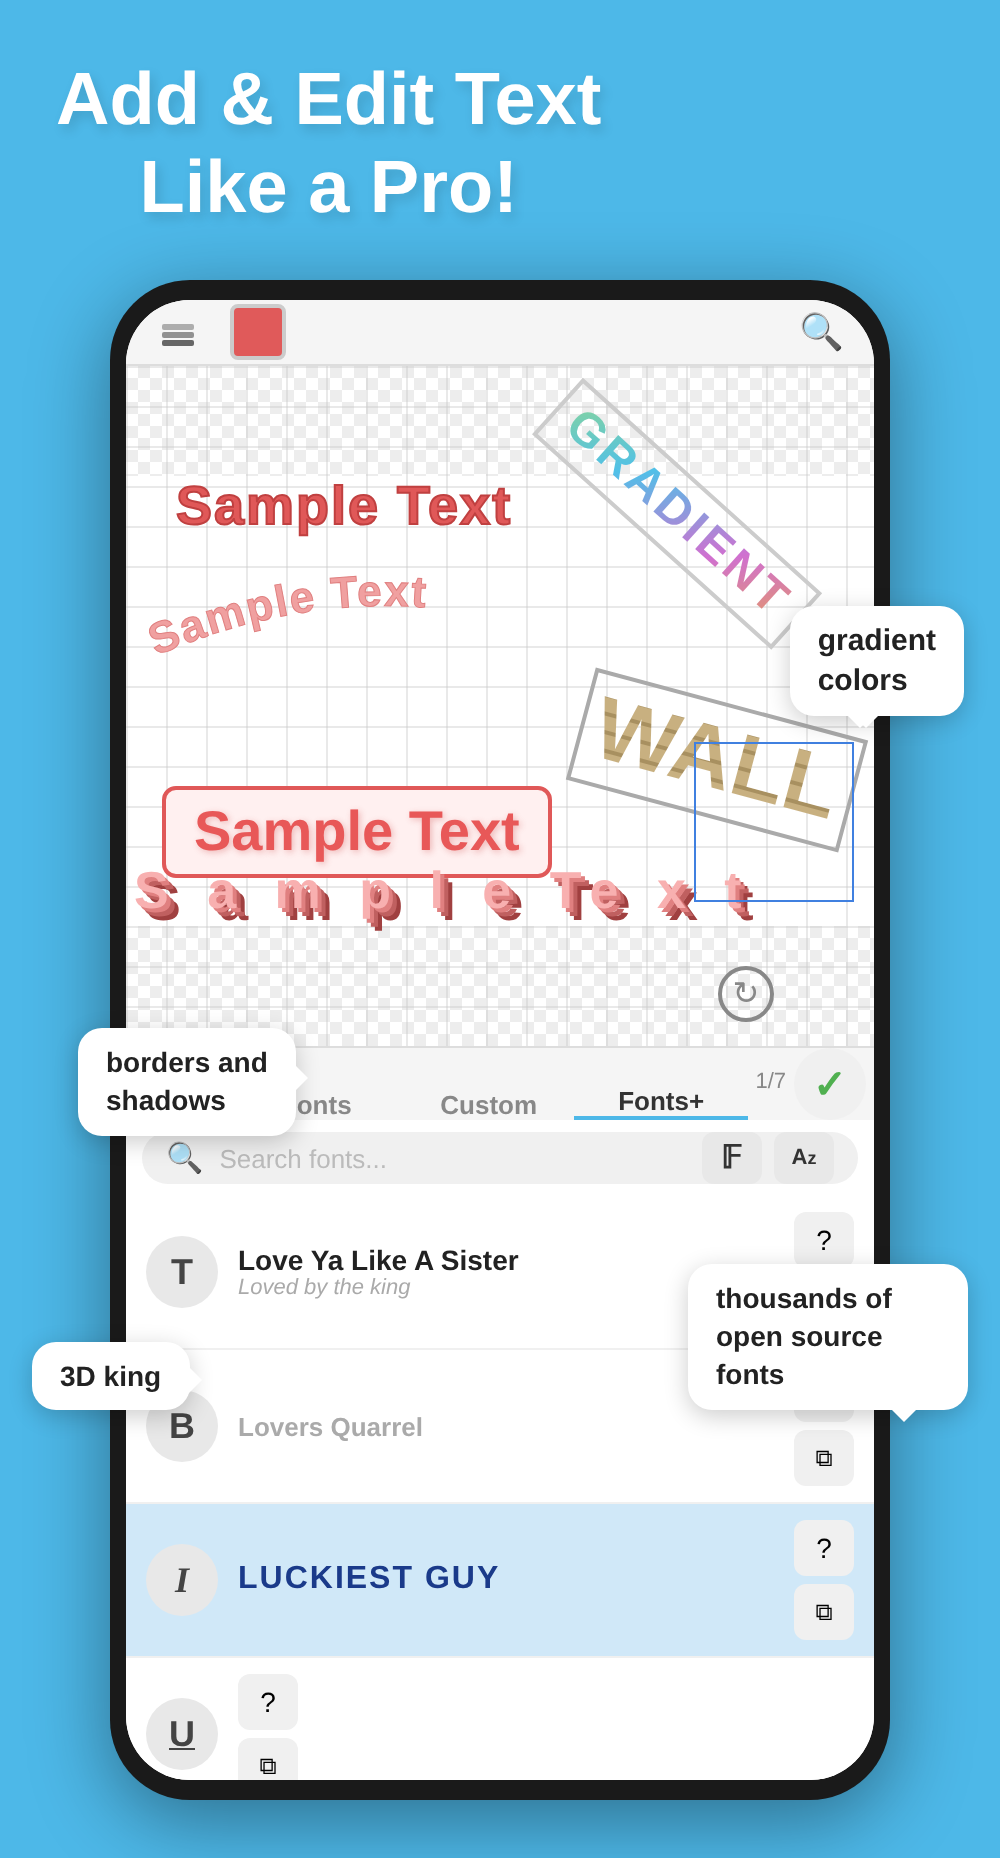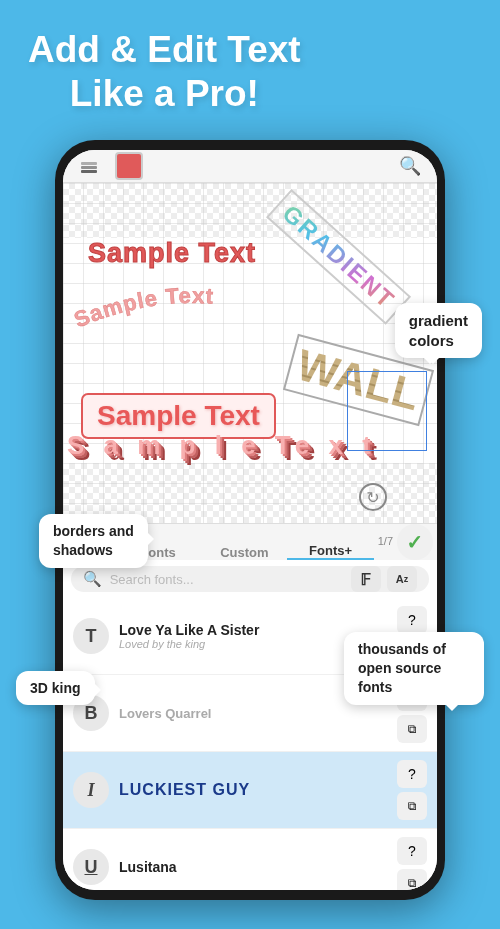--- a/index.html
+++ b/index.html
@@ -476,23 +476,20 @@
           <div class="font-name bold-display">LUCKIEST GUY</div>
         </div>
         <div class="right-actions">
           <div class="action-btn">?</div>
           <div class="action-btn" style="font-size:12px;">⧉</div>
         </div>
       </div>
 
       <div class="font-row">
         <div class="font-style-icon" style="text-decoration:underline;">U</div>
-        <div class="font-info">
-          <div class="font-name">Lusitana</div>
-        </div>
         <div class="right-actions">
           <div class="action-btn">?</div>
           <div class="action-btn" style="font-size:12px;">⧉</div>
         </div>
       </div>
 
     </div>
   </div>
 </div>
 

